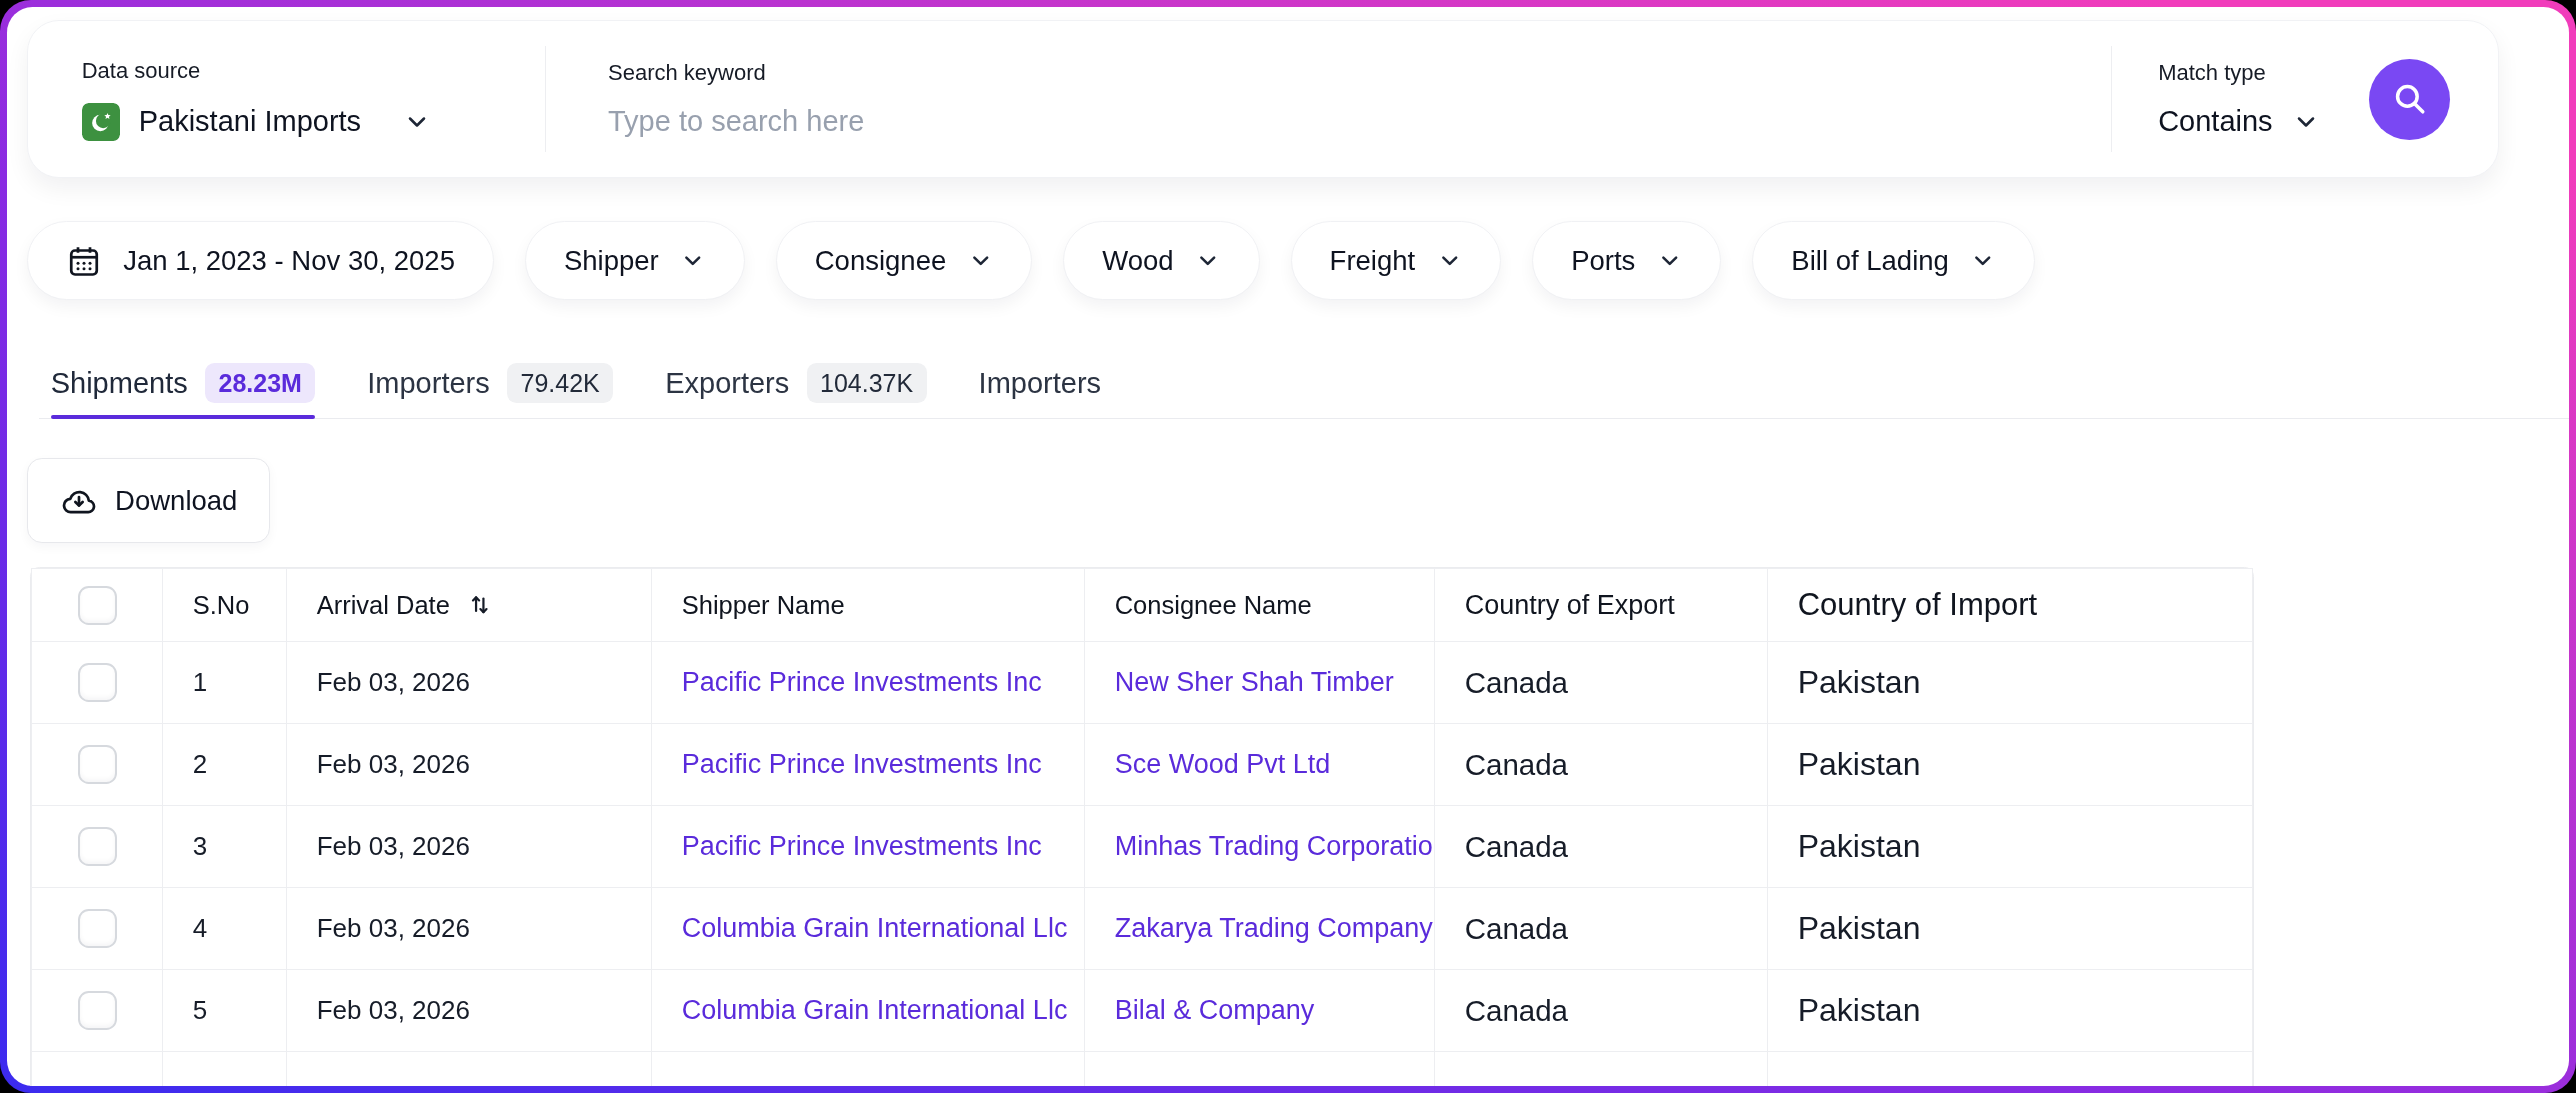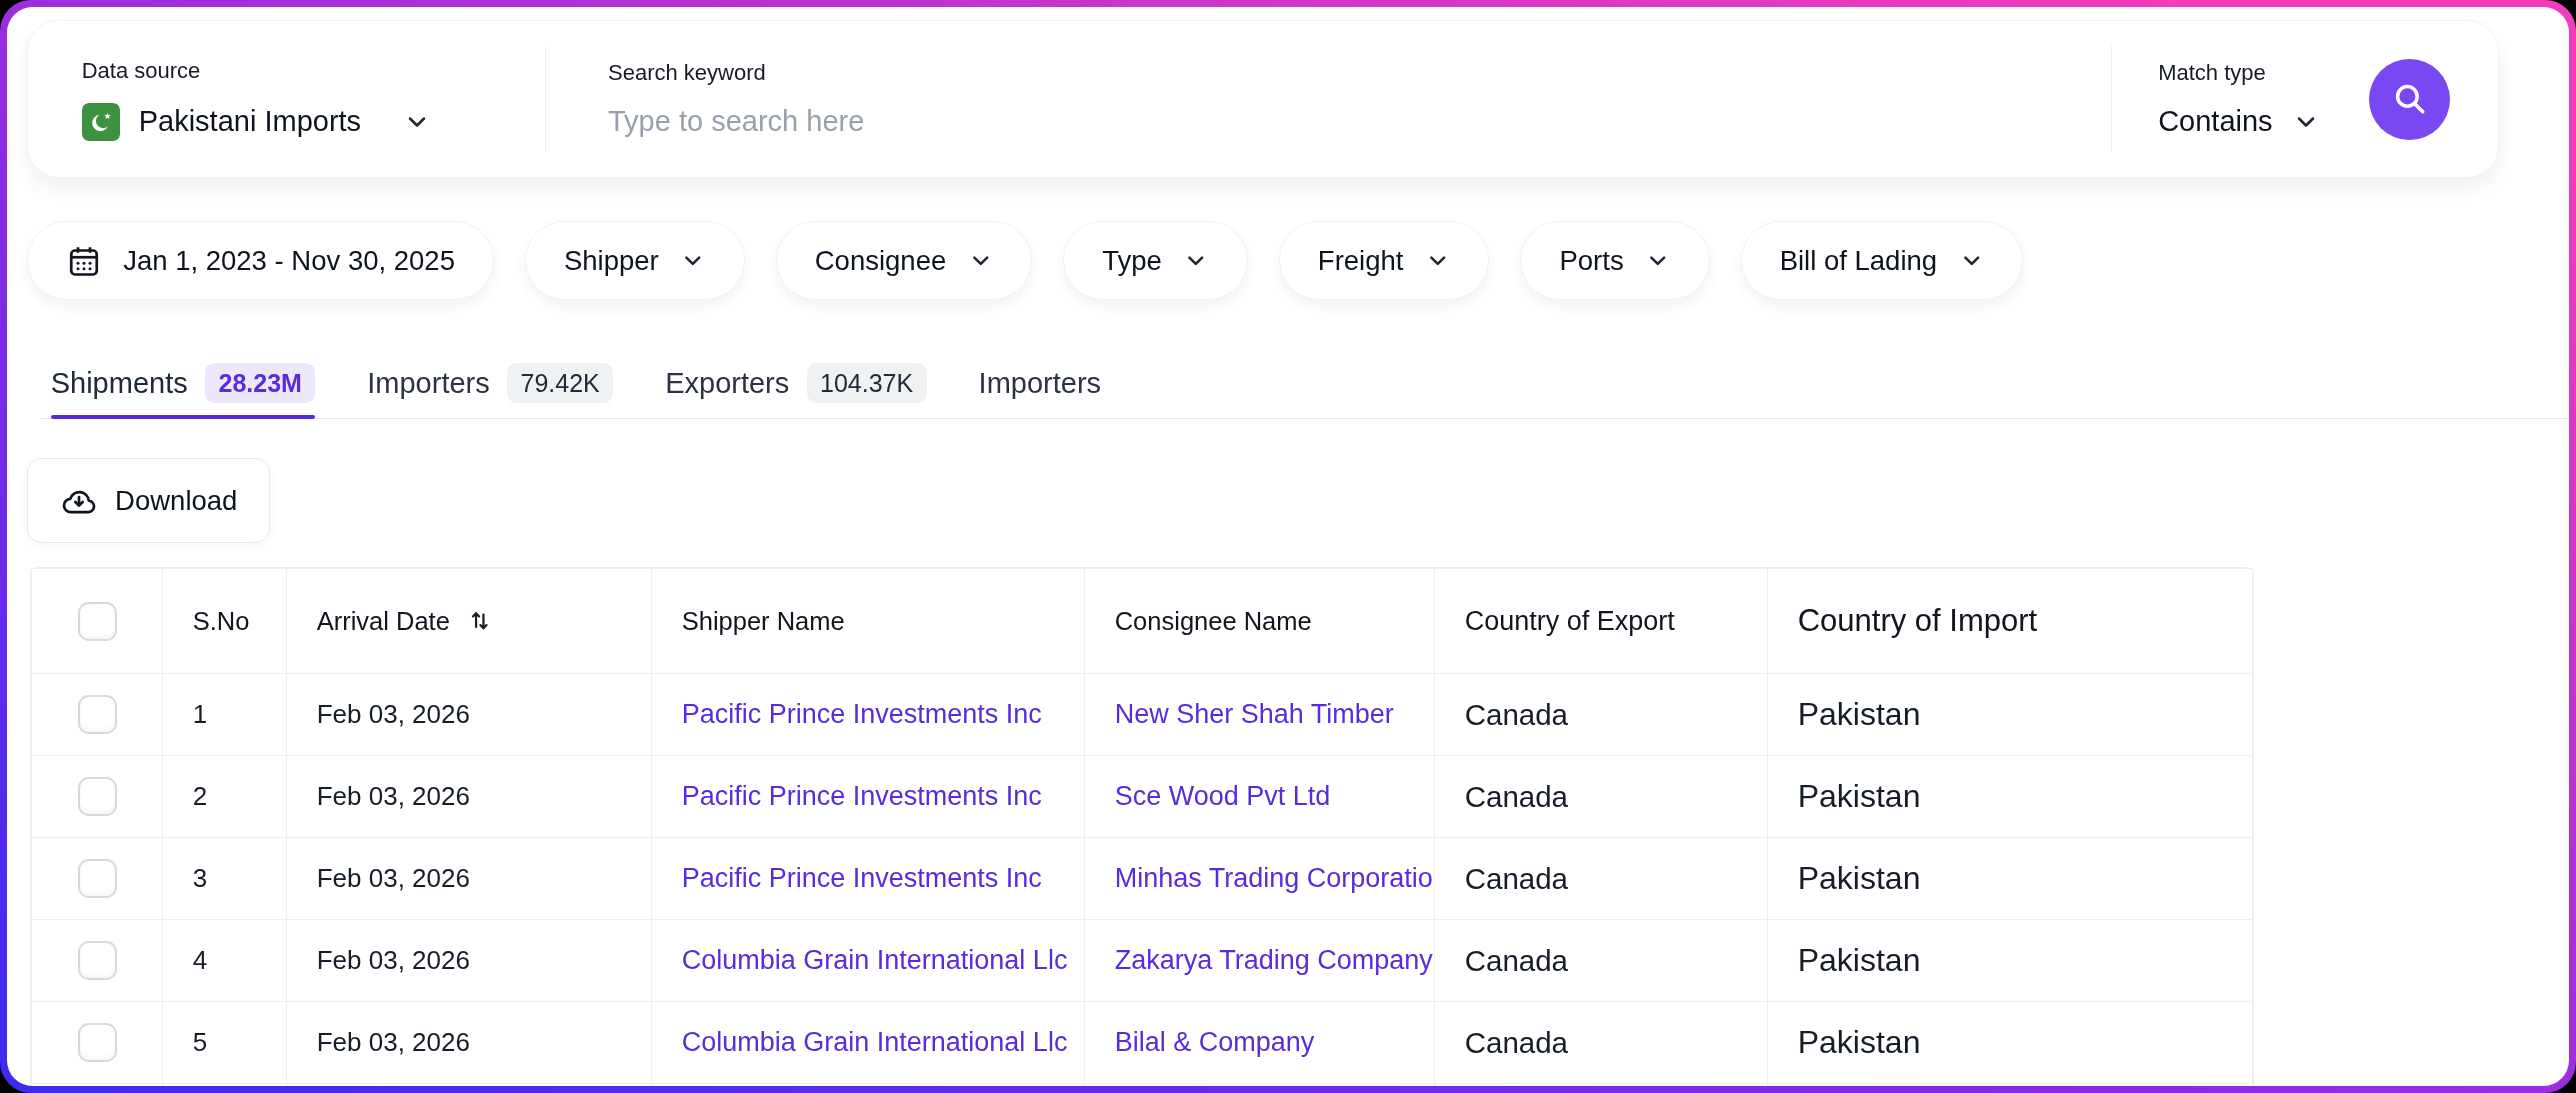--- a/index.html
+++ b/index.html
@@ -63,21 +63,21 @@
     background:#fff; border:1.3px solid #E7E8EC; border-radius:14.8px;
     box-shadow:0 4px 10.7px rgba(17,24,39,.04);
     font-size:27.5px; font-weight:500; color:#0E1320; cursor:pointer;
   }
   .dl-icon { width:38px; height:38px; color:#10151F; }
 
   
   .table-wrap { margin:24px 0 0 23.5px; width:2224px; border:1.3px solid #EBECEF; border-radius:9.4px; }
   table { width:100%; border-collapse:collapse; table-layout:fixed; }
   th, td { border:1.3px solid #EDEEF1; background:#fff; text-align:left; padding-left:29.5px; white-space:nowrap; overflow:hidden; }
-  thead th { height:105px; font-size:25.5px; font-weight:500; color:#10151F; }
+  thead th { height:73px; font-size:25.5px; font-weight:500; color:#10151F; }
   th.c-export { font-size:27px; }
   th.c-import { font-size:31px; }
   td { height:82px; font-size:26px; color:#161C28; }
   td.link { color:#5A2BDB; font-size:27px; cursor:pointer; }
   td.export { font-size:29.5px; }
   td.import { font-size:32px; }
   .cb-cell { padding:0; text-align:center; }
   input[type="checkbox"] {
     appearance:none; -webkit-appearance:none; width:39px; height:39px;
     border:2px solid #D6D9DE; border-radius:10.7px; background:#fff; cursor:pointer; vertical-align:middle;
@@ -157,21 +157,21 @@
             <path d="M6 9l6 6 6-6" fill="none" stroke="currentColor" stroke-width="2.4" stroke-linecap="round" stroke-linejoin="round"></path>
           </svg>
       </div>
       <div class="pill">
         <span>Consignee</span>
         <svg class="chevron" viewBox="0 0 24 24">
             <path d="M6 9l6 6 6-6" fill="none" stroke="currentColor" stroke-width="2.4" stroke-linecap="round" stroke-linejoin="round"></path>
           </svg>
       </div>
       <div class="pill">
-        <span>Type</span>
+        <span>Wood</span>
         <svg class="chevron" viewBox="0 0 24 24">
             <path d="M6 9l6 6 6-6" fill="none" stroke="currentColor" stroke-width="2.4" stroke-linecap="round" stroke-linejoin="round"></path>
           </svg>
       </div>
       <div class="pill">
         <span>Freight</span>
         <svg class="chevron" viewBox="0 0 24 24">
             <path d="M6 9l6 6 6-6" fill="none" stroke="currentColor" stroke-width="2.4" stroke-linecap="round" stroke-linejoin="round"></path>
           </svg>
       </div>

